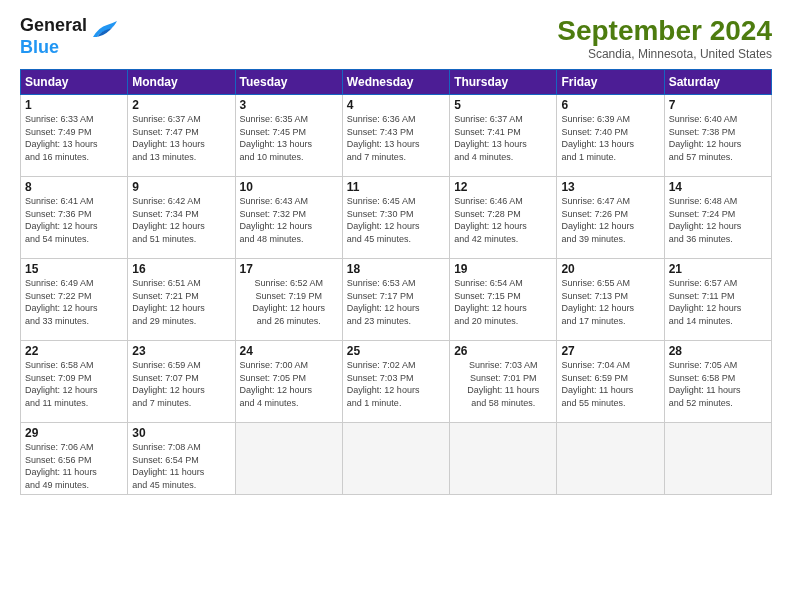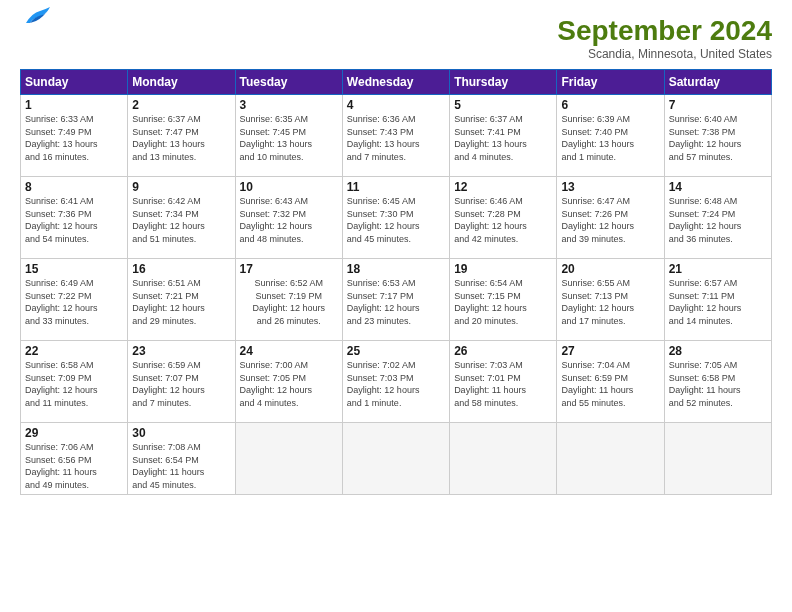--- a/index.html
+++ b/index.html
@@ -82,20 +82,23 @@
       height: 70px;
     }
   </style>
 </head>
 <body>
 
 <div class="page">
   <div class="header">
     <div class="logo">
       <div style="display:flex; align-items:center;">
+        <div style="font-size:18px; font-weight:bold; color:#1a1a1a; line-height:1.2;">
+          <span style="color:#1a1a1a;">General</span><br><span style="color:#2196F3;">Blue</span>
+        </div>
         <div style="margin-left:4px; margin-top:-10px;">
           <svg width="28" height="22" viewBox="0 0 28 22">
             <path d="M2,18 Q8,8 16,6 Q22,4 26,2 Q22,10 14,12 Q8,14 6,18 Z" fill="#2196F3"></path>
             <path d="M6,18 Q10,12 18,10 Q22,9 26,2 Q20,12 12,16 Z" fill="#1565C0"></path>
           </svg>
         </div>
       </div>
     </div>
     <div class="title-block">
       <div class="main-title">September 2024</div>
@@ -293,21 +296,21 @@
           </td>
           <td>
             <span class="day-num">25</span>
             <div class="day-info" style="white-space: pre-line;">Sunrise: 7:02 AM
 Sunset: 7:03 PM
 Daylight: 12 hours
 and 1 minute.</div>
           </td>
           <td>
             <span class="day-num">26</span>
-            <div class="day-info" style="white-space: pre-line;">Sunrise: 7:03 AM
+            <div class="day-info" style="white-space: pre-line; text-align: center;">Sunrise: 7:03 AM
 Sunset: 7:01 PM
 Daylight: 11 hours
 and 58 minutes.</div>
           </td>
           <td>
             <span class="day-num">27</span>
             <div class="day-info" style="white-space: pre-line;">Sunrise: 7:04 AM
 Sunset: 6:59 PM
 Daylight: 11 hours
 and 55 minutes.</div>

